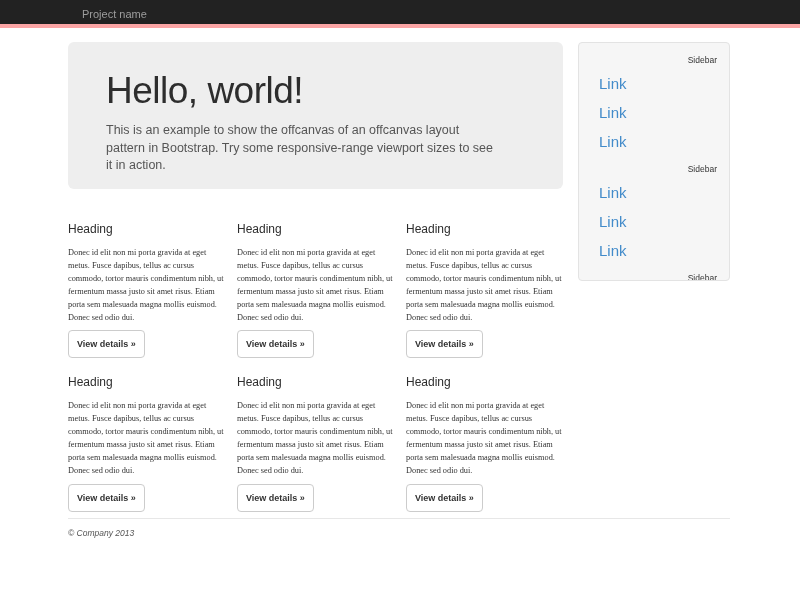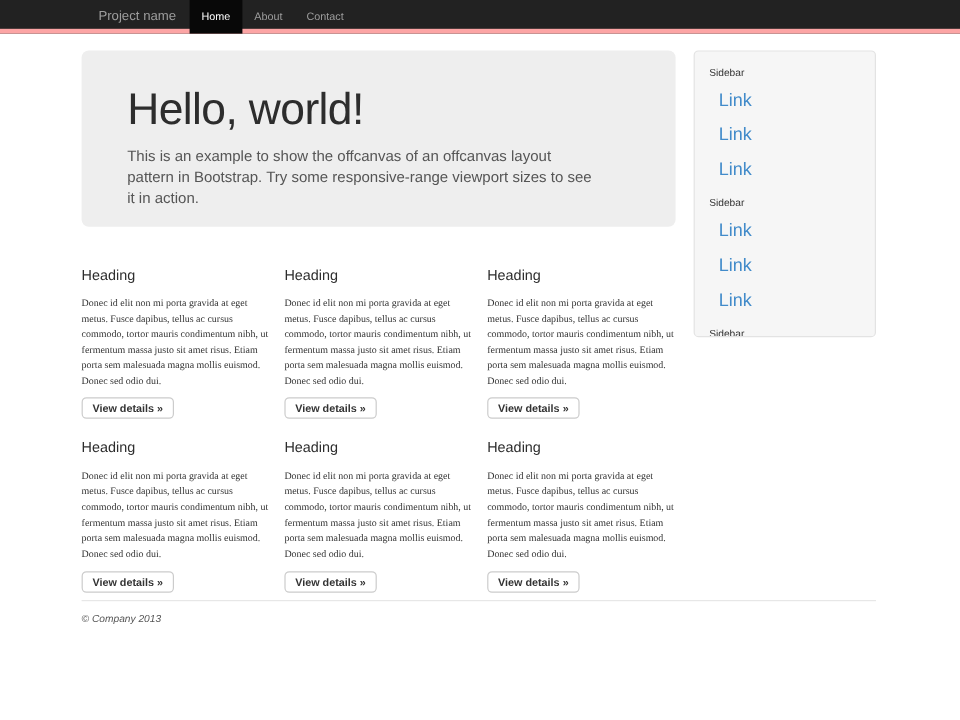--- a/index.html
+++ b/index.html
@@ -56,57 +56,46 @@
   .card { width: 157px; margin-right: 12px; margin-bottom: 2px; }
   .card:nth-child(3n) { margin-right: 0; }
   .card h2 {
     font-size: 12px; line-height: 20px; font-weight: 500;
     color: #2d2d2d; margin: 12px 0 8px;
   }
   .card p { font-size: 8.3px; line-height: 12.9px; margin: 0 0 6px; color: #333; font-family: Liberation Serif, serif; }
   .btn {
     display: inline-block; background: #fff;
     border: 1px solid var(--button-border, #ccc); border-radius: 4px;
-    height: 18px; line-height: 16px; padding: 0 8px;
+    height: 28px; line-height: 16px; padding: 0 8px;
     font-size: 9px; font-weight: 600; color: #333;
     font-family: inherit; cursor: pointer; white-space: nowrap;
   }
   
   .sidebar-panel {
     background: var(--panel-bg, #f6f6f6);
     border: 1px solid var(--panel-border, #e3e3e3);
     border-radius: 4px;
     height: 239px; padding: 4px 12px; overflow: hidden;
   }
-  .sb-header { font-size: 8.5px; color: #333; margin: 8px 0 4px; }
+  .sb-header { font-size: 8.5px; color: #333; margin: 8px 0 4px; text-align: right; }
   .sb-link {
     display: block; color: var(--link-blue, #428bca);
     font-size: 15px; text-decoration: none; padding: 6px 0 6px 8px;
   }
   
   footer hr { border: 0; border-top: 1px solid #e7e7e7; margin: 4px 0 9px; }
   footer p { font-size: 8.5px; color: #555; margin: 0; font-style: italic; }
 </style>
 </head>
 <body style="--navbar-bg: #222222; --navbar-active-bg: #080808; --navbar-text: #9d9d9d; --navbar-active-text: #ffffff; --jumbotron-bg: #eeeeee; --panel-bg: #f6f6f6; --panel-border: #e3e3e3; --link-blue: #428bca; --button-border: #cccccc;">
 
 <nav class="navbar">
   <div class="nav-inner">
     <a href="#" class="brand">Project name</a>
-    <ul class="nav-items" id="nav-items">
-        <li>
-          <a href="#" class="nav-link active">Home</a>
-        </li>
-        <li>
-          <a href="#" class="nav-link">About</a>
-        </li>
-        <li>
-          <a href="#" class="nav-link">Contact</a>
-        </li>
-      </ul>
   </div>
 </nav>
 
 <div class="container">
   <div class="row-flex">
 
     <div class="main-col">
       <div class="jumbotron">
         <h1>Hello, world!</h1>
         <p>This is an example to show the offcanvas of an offcanvas layout pattern in Bootstrap. Try some responsive-range viewport sizes to see it in action.</p>

